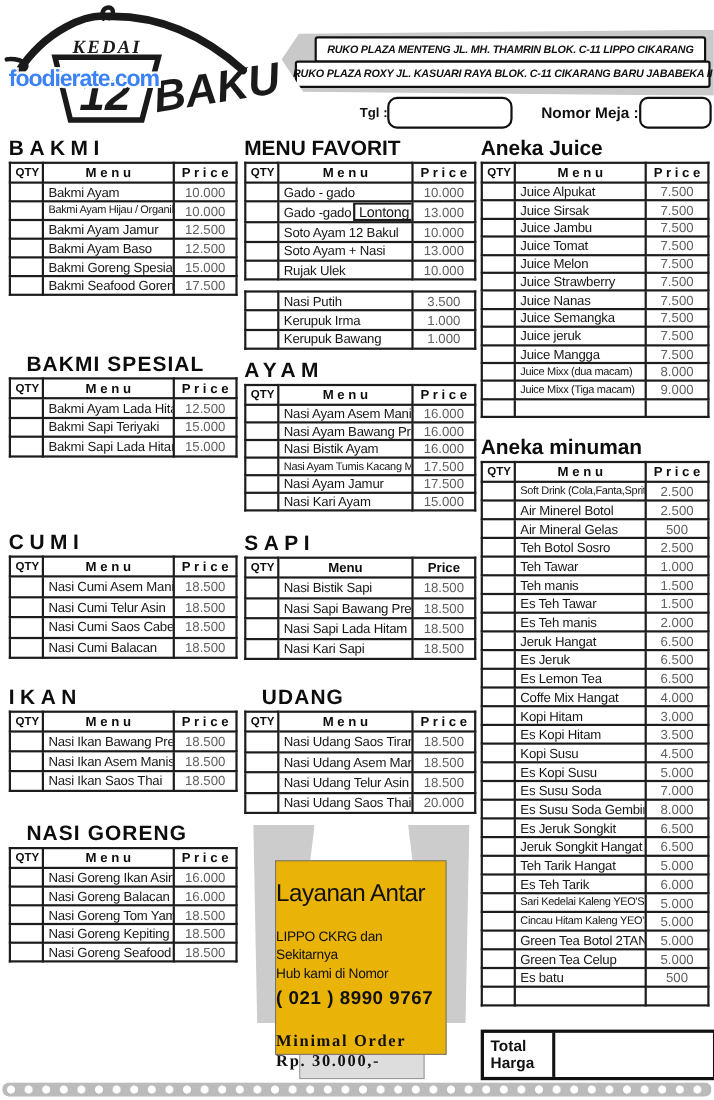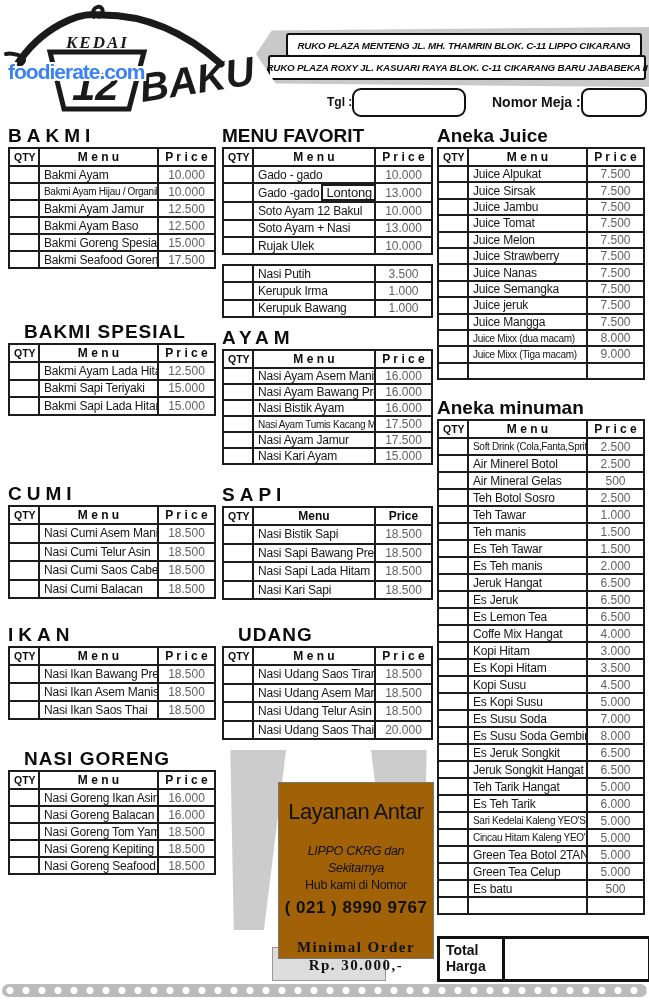--- a/index.html
+++ b/index.html
@@ -55,25 +55,25 @@
   .sec-minuman{left:437px;top:398px;width:208px;}
 
   
   .delivery{position:absolute;left:224px;top:742px;width:209px;height:240px;}
   .rib{position:absolute;background:#ccc;border:1px solid #999;}
   .rib-left{left:4px;top:8px;width:58px;height:180px;border:none;
     clip-path:polygon(4% 0,100% 0,62% 100%,10% 100%);}
   .rib-right{right:4px;top:8px;width:58px;height:180px;border:none;
     clip-path:polygon(0 0,96% 0,90% 100%,38% 100%);}
   .rib-bottom{left:48px;top:205px;width:112px;height:32px;background:#ddd;}
-  .dcard{position:absolute;left:26px;top:40px;width:154px;height:175px;background:#a16207;border:1px solid #777;
-    text-align:center;z-index:2;margin-left:28px;}
+  .dcard{position:absolute;left:26px;top:40px;width:154px;height:175px;background:#eab308;border:1px solid #777;
+    z-index:2;}
   .d-title{font-size:22px;margin-top:16px;letter-spacing:-0.5px;}
   .d-line{font-size:12.5px;line-height:17px;letter-spacing:-0.3px;}
-  .d-area{margin-top:18px;font-style:italic;}
+  .d-area{margin-top:18px;}
   .d-phone{font-size:17px;font-weight:bold;letter-spacing:0.5px;margin-top:4px;}
   .d-min{font-size:15px;font-weight:bold;letter-spacing:1.5px;line-height:18px;font-family:Liberation Serif, serif;}
   .d-min1{margin-top:20px;}
 
   
   .total-box{position:absolute;left:437px;top:936px;width:208px;height:40px;border:3px solid #111;display:flex;background:#fff;}
   .total-label{width:56px;border-right:3px solid #111;font-weight:bold;font-size:14px;line-height:16px;padding:3px 0 0 6px;}
   .total-value{flex:1;background:#fff;}
 
   

